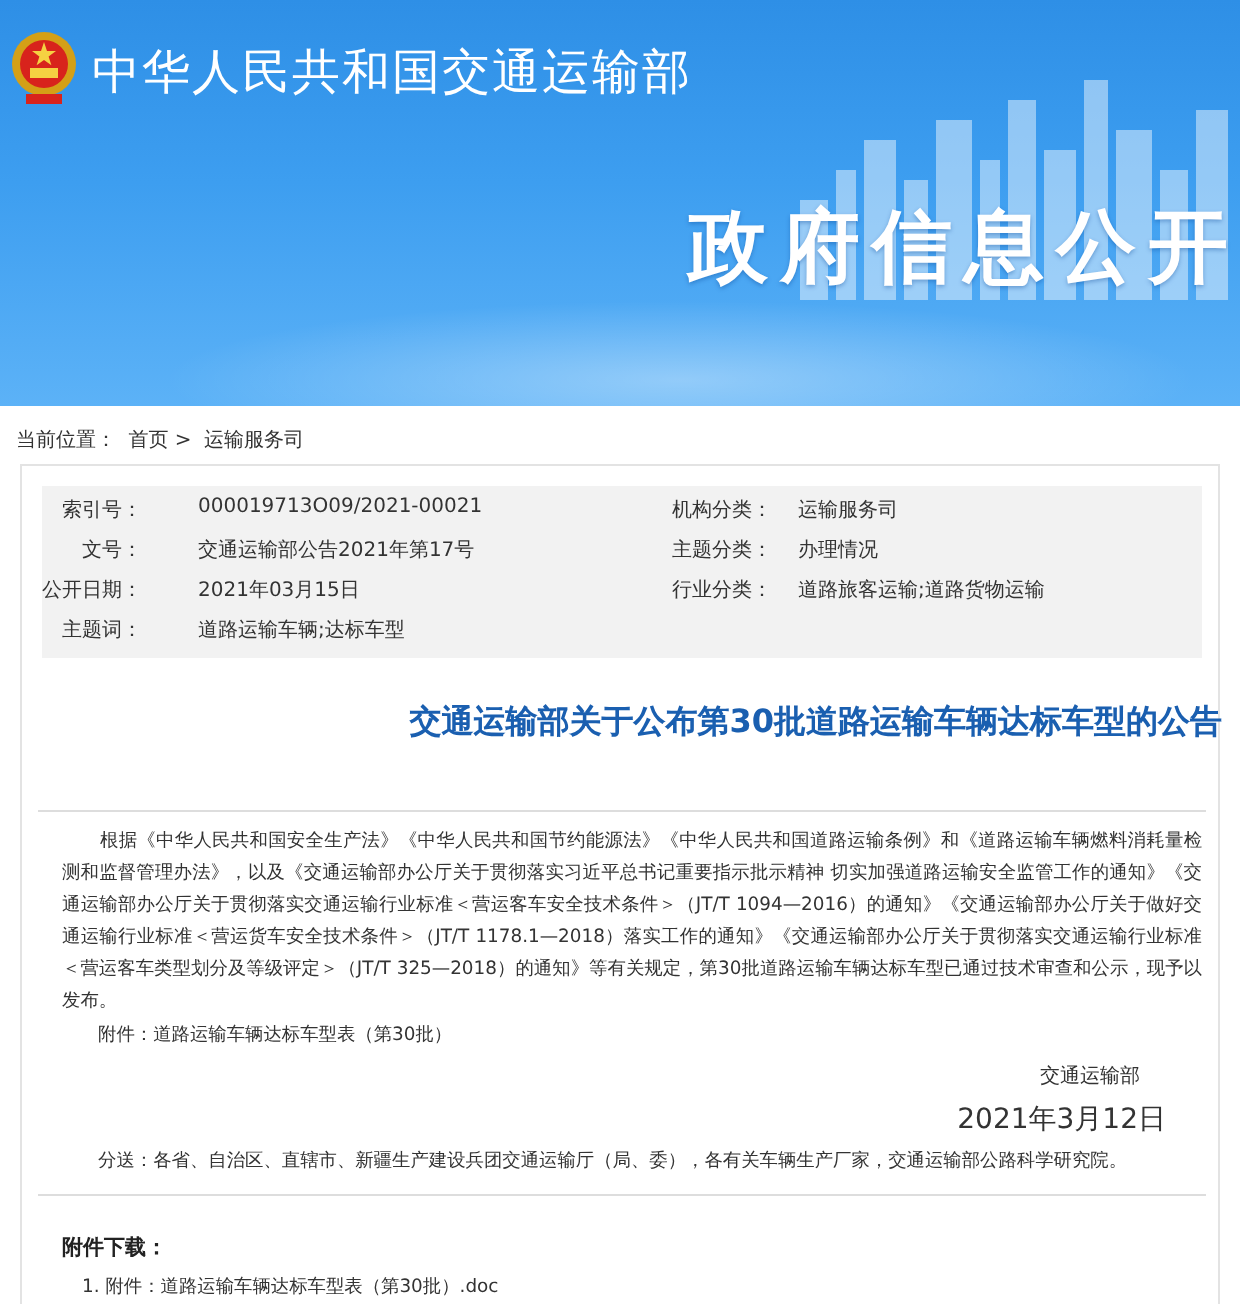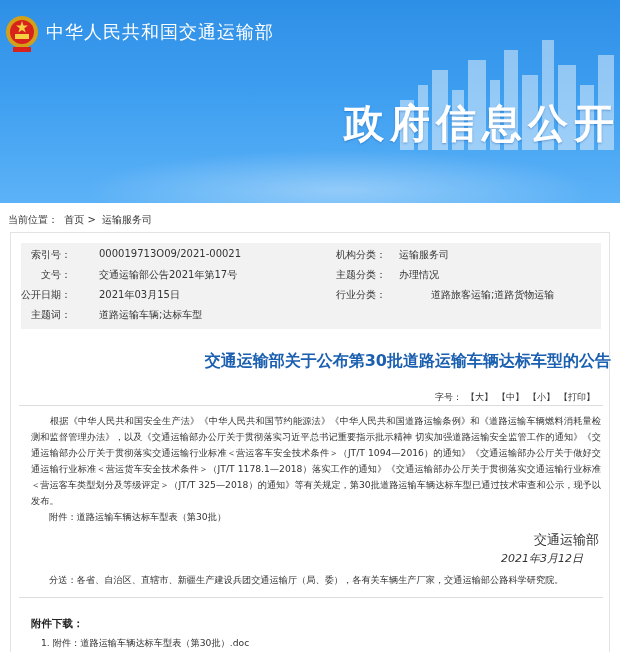--- a/index.html
+++ b/index.html
@@ -15,21 +15,21 @@
   .banner .glow {
     position: absolute; left: 80px; top: 150px; width: 520px; height: 80px;
     background: radial-gradient(ellipse at center, rgba(255,255,255,0.35) 0%, rgba(255,255,255,0) 70%);
   }
   .banner .skyline { position: absolute; right: 0; top: 30px; width: 230px; height: 120px; opacity: 0.45; }
   .emblem {
     position: absolute; left: 4px; top: 14px; width: 36px; height: 40px;
   }
   .ministry-name {
     position: absolute; left: 46px; top: 20px; color: #fff;
-    font-size: 18px; letter-spacing: 1px; font-weight: normal;
+    font-size: 24px; letter-spacing: 1px; font-weight: normal;
   }
   .banner-title {
     position: absolute; left: 0; width: 620px; top: 96px; text-align: right;
     color: #fff; font-size: 40px; font-weight: bold; letter-spacing: 6px;
     text-shadow: 0 1px 2px rgba(0,60,140,0.35);
   }
 
   
   .breadcrumb {
     position: absolute; left: 8px; top: 213px; font-size: 10px; color: #333;
@@ -58,22 +58,22 @@
     position: absolute; right: 14px; top: 158px; font-size: 9px; color: #333;
   }
   .font-tools span { margin-left: 4px; cursor: pointer; }
   .divider { position: absolute; left: 8px; top: 172px; width: 584px; height: 1px; background: #ddd; }
 
   .body-text {
     position: absolute; left: 20px; top: 180px; width: 570px;
     font-size: 9.2px; line-height: 16px; color: #333; text-indent: 19px; text-align: justify;
   }
   .attach-line { position: absolute; left: 38px; top: 278px; font-size: 9.2px; color: #333; }
-  .sign-org { position: absolute; right: 10px; top: 298px; font-size: 13px; color: #333; }
-  .sign-date { position: absolute; right: 26px; top: 318px; font-size: 11px; color: #333; font-style: italic; }
+  .sign-org { position: absolute; right: 39px; top: 298px; font-size: 10px; color: #333; }
+  .sign-date { position: absolute; right: 26px; top: 318px; font-size: 14px; color: #333; }
   .distrib { position: absolute; left: 38px; top: 341px; font-size: 9.2px; color: #333; }
   .divider2 { position: absolute; left: 8px; top: 364px; width: 584px; height: 1px; background: #ddd; }
   .dl-title { position: absolute; left: 20px; top: 384px; font-size: 10.5px; font-weight: bold; color: #222; }
   .dl-item { position: absolute; left: 30px; top: 404px; font-size: 9.2px; color: #333; }
   .dl-item a { color: #333; text-decoration: none; }
 </style>
 </head>
 <body>
 
 <div class="banner">
@@ -124,33 +124,30 @@
     <div class="meta-row" style="top:25px;">
       <span class="lbl" style="left:0;">文号：</span>
       <span class="val" style="left:78px;">交通运输部公告2021年第17号</span>
       <span class="lbl" style="left:295px;width:70px;">主题分类：</span>
       <span class="val" style="left:378px;">办理情况</span>
     </div>
     <div class="meta-row" style="top:45px;">
       <span class="lbl" style="left:0;">公开日期：</span>
       <span class="val" style="left:78px;">2021年03月15日</span>
       <span class="lbl" style="left:295px;width:70px;">行业分类：</span>
-      <span class="val" style="left:378px;margin-left:32px;">道路旅客运输;道路货物运输</span>
+      <span class="val" style="left:378px;">道路旅客运输;道路货物运输</span>
     </div>
     <div class="meta-row" style="top:65px;">
       <span class="lbl" style="left:0;">主题词：</span>
       <span class="val" style="left:78px;">道路运输车辆;达标车型</span>
     </div>
   </div>
 
   <div class="doc-title">交通运输部关于公布第30批道路运输车辆达标车型的公告</div>
 
-  <div class="font-tools">
-    <span>字号：</span><span>【大】</span><span>【中】</span><span>【小】</span><span>【打印】</span>
-  </div>
 
   <div class="divider"></div>
 
   <p class="body-text">根据《中华人民共和国安全生产法》《中华人民共和国节约能源法》《中华人民共和国道路运输条例》和《道路运输车辆燃料消耗量检测和监督管理办法》，以及《交通运输部办公厅关于贯彻落实习近平总书记重要指示批示精神 切实加强道路运输安全监管工作的通知》《交通运输部办公厅关于贯彻落实交通运输行业标准＜营运客车安全技术条件＞（JT/T 1094—2016）的通知》《交通运输部办公厅关于做好交通运输行业标准＜营运货车安全技术条件＞（JT/T 1178.1—2018）落实工作的通知》《交通运输部办公厅关于贯彻落实交通运输行业标准＜营运客车类型划分及等级评定＞（JT/T 325—2018）的通知》等有关规定，第30批道路运输车辆达标车型已通过技术审查和公示，现予以发布。</p>
 
   <div class="attach-line">附件：道路运输车辆达标车型表（第30批）</div>
   <div class="sign-org">交通运输部</div>
   <div class="sign-date">2021年3月12日</div>
   <div class="distrib">分送：各省、自治区、直辖市、新疆生产建设兵团交通运输厅（局、委），各有关车辆生产厂家，交通运输部公路科学研究院。</div>
 

